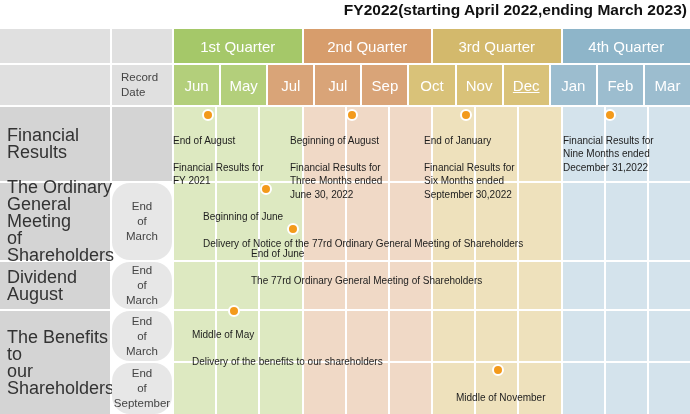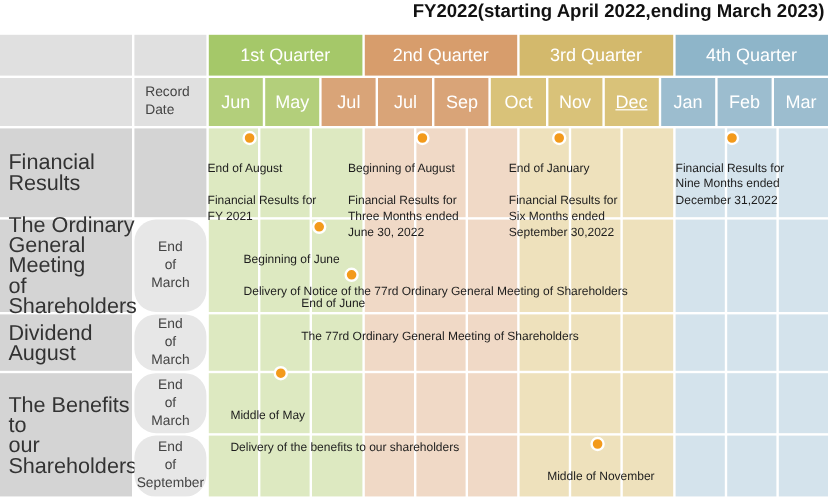--- a/index.html
+++ b/index.html
@@ -220,21 +220,21 @@
 December 31,2022</div>
   </div>
   <div class="annot" style="left:203px;top:196px">
     <div>Beginning of June</div>
     <div>Delivery of Notice of the 77rd Ordinary General Meeting of Shareholders</div>
   </div>
   <div class="annot" style="left:251px;top:233px">
     <div>End of June</div>
     <div>The 77rd Ordinary General Meeting of Shareholders</div>
   </div>
-  <div class="annot" style="left:192px;top:326px">
+  <div class="annot" style="left:192px;top:314px">
     <div>Middle of May</div>
     <div>Delivery of the benefits to our shareholders</div>
   </div>
   <div class="annot" style="left:456px;top:377px">
     <div>Middle of November</div>
     
   </div>
 
 </div>
 

